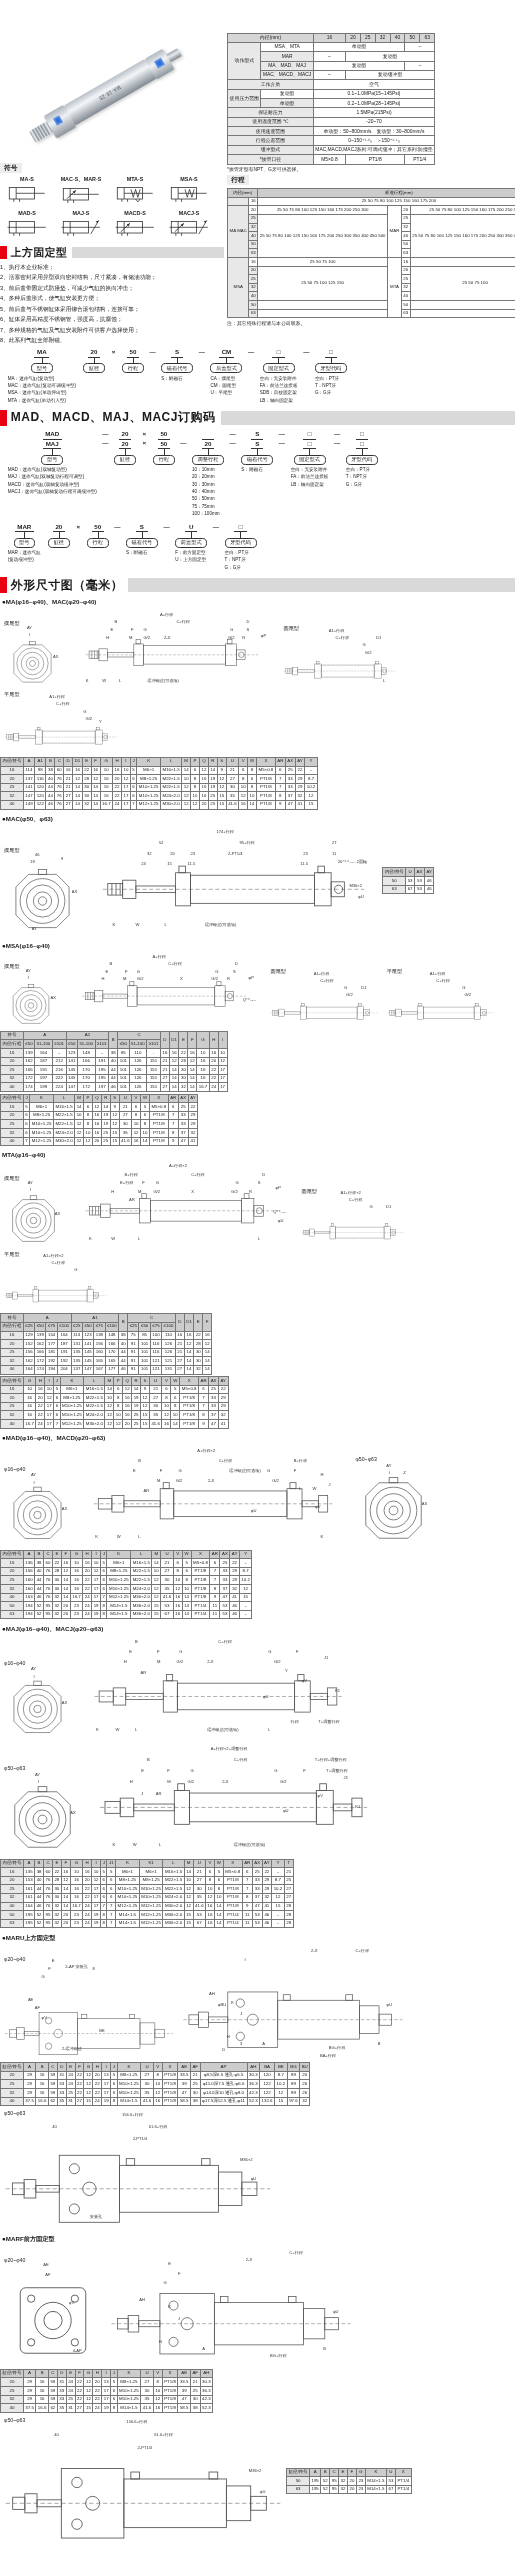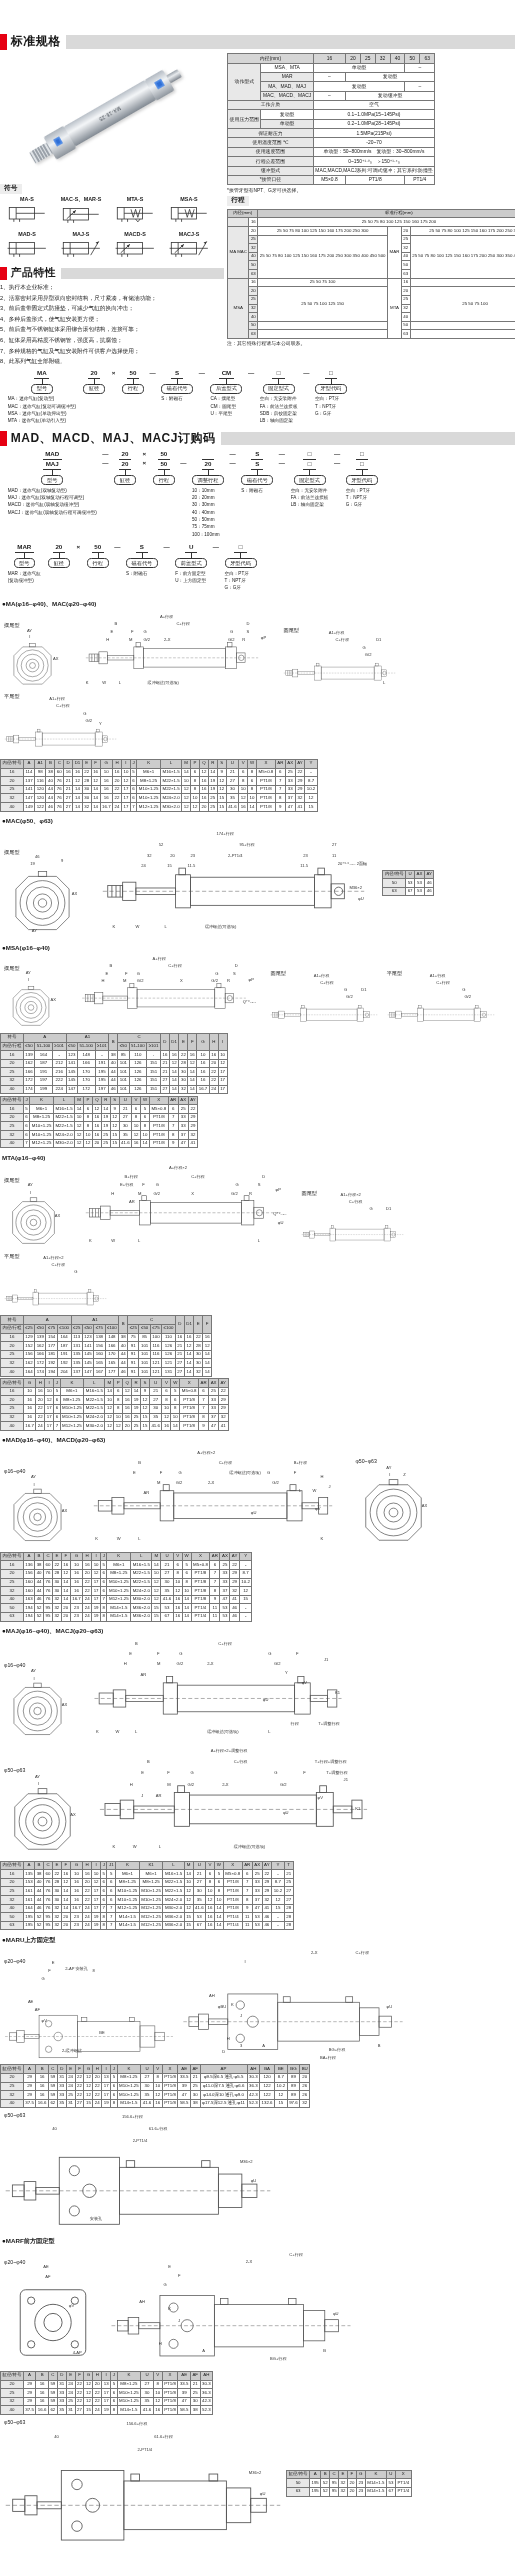--- a/index.html
+++ b/index.html
@@ -58,25 +58,20 @@
   .draw svg .cl{stroke:#999;stroke-dasharray:5 3;}
   .dcap{font-size:5.2px;color:#222;margin-bottom:0.5px;}
   .dlabel{position:absolute;font-size:4.1px;color:#333;white-space:nowrap;}
 </style>
 </head>
 <body>
 
 <div class="page">
 
   <div style="height:31px"></div>
-  <div class="sec-h">
-    <span class="red"></span>
-    <span class="sec-t">标准规格</span>
-    <span class="bar"></span>
-  </div>
 
   <div class="toprow">
     <div class="topleft">
       
       <div class="photo">
         <div class="cyl">
           <div class="thr"></div>
           <div class="nutA">
             <div class="port"></div>
           </div>
@@ -158,21 +153,21 @@
               <line x1="1" y1="18" x2="68" y2="18"></line>
               <line x1="10" y1="26" x2="26" y2="11"></line>
               <polygon points="26,11 20.5,13 24,16.5" fill="#333" stroke="none"></polygon>
               <line x1="52" y1="30" x2="66" y2="6"></line>
               <polygon points="66,6 60.5,8 64,11 " fill="#333" stroke="none"></polygon>
             </svg></div>
         </div>
       
       <div class="sec-h" style="height:13.4px">
         <span class="red" style="height:13.4px"></span>
-        <span class="sec-t" style="font-size:10.8px">产品特性</span>
+        <span class="sec-t" style="font-size:10.8px">上方固定型</span>
         <span class="bar" style="height:11.3px"></span>
       </div>
       <div class="featlist">
           <div>1、执行本企业标准；</div>
           <div>2、活塞密封采用异型双向密封结构，尺寸紧凑，有储油功能；</div>
           <div>3、前后盖带固定式防撞垫，可减少气缸的换向冲击；</div>
           <div>4、多种后盖形式，使气缸安装更方便；</div>
           <div>5、前后盖与不锈钢缸体采用铆合滚包结构，连接可靠；</div>
           <div>6、缸体采用高精度不锈钢管，强度高，抗腐蚀；</div>
           <div>7、多种规格的气缸及气缸安装附件可供客户选择使用；</div>
@@ -552,20 +547,25 @@
       <div class="cp">
         <div class="codeln u">□</div>
         <div class="tick"></div>
         <div class="bub">牙型代码</div>
         <div class="ci">空白：PT牙</div>
         <div class="ci">T：NPT牙</div>
         <div class="ci">G：G牙</div>
       </div>
     </div>
 
+  <div class="sec-h">
+    <span class="red"></span>
+    <span class="sec-t">外形尺寸图（毫米）</span>
+    <span class="bar"></span>
+  </div>
 
   <div class="dim-label">●MA(φ16~φ40)、MAC(φ20~φ40)</div>
   <div class="drawrow">
     <div class="draw" style="width: 57px; height: 67px;"><div class="dcap">摆尾型</div><svg viewBox="0 0 100 100" preserveAspectRatio="xMidYMax meet" width="57" height="49" style="margin-top: 11.3px;">
           <polygon points="30,12 70,12 88,30 88,70 70,88 30,88 12,70 12,30"></polygon>
           <circle cx="50" cy="50" r="32"></circle>
           <circle cx="50" cy="50" r="23"></circle>
           <circle cx="50" cy="50" r="13"></circle>
           <circle cx="50" cy="50" r="6"></circle>
           <rect x="44" y="5" width="12" height="7"></rect>

